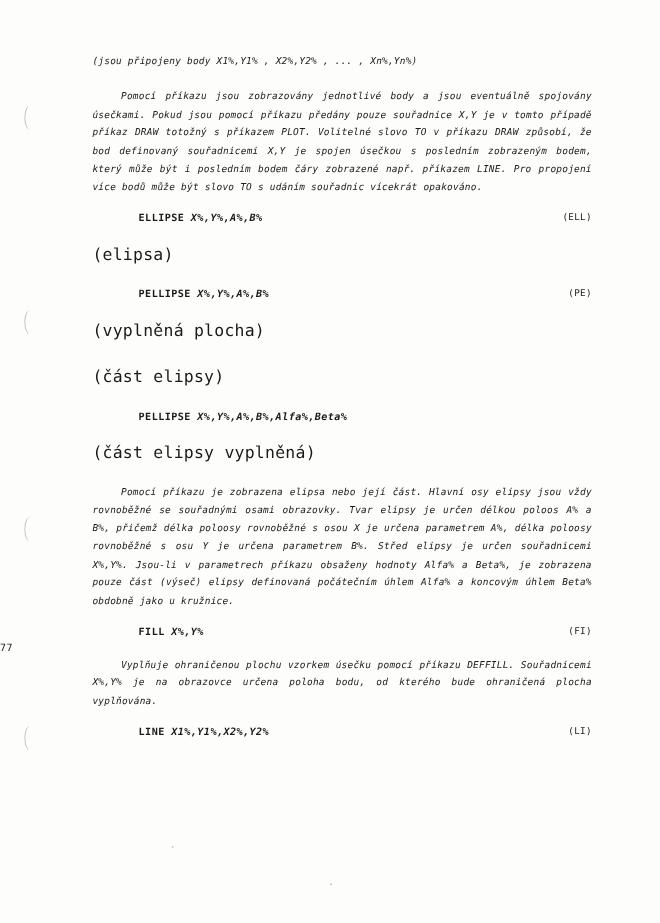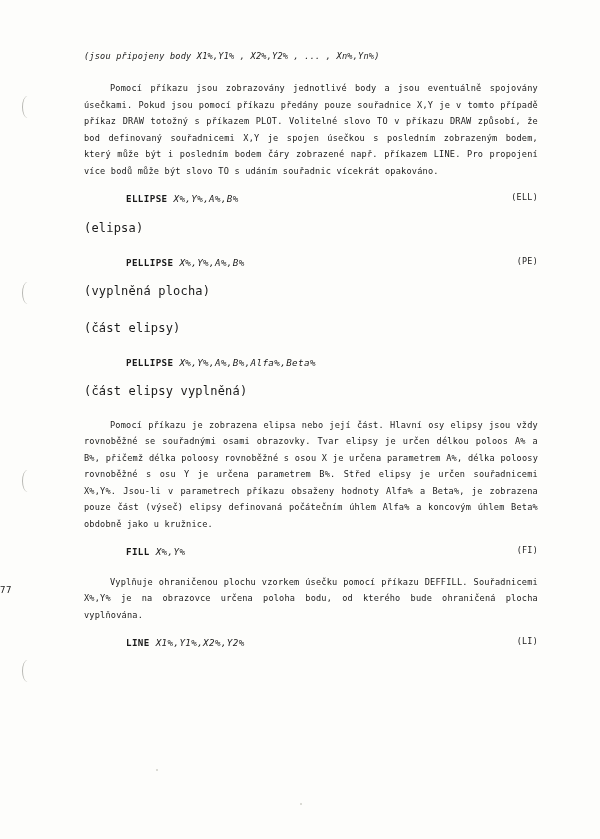--- a/index.html
+++ b/index.html
@@ -26,50 +26,51 @@
   .blk {
     font-size: 8.6px;
     line-height: 1.92;
     text-align: justify;
     letter-spacing: 0.2px;
     margin: 0 0 0 0;
   }
   .para {
     text-indent: 26px;
     margin-bottom: 11px;
+    font-style: italic;
   }
   .cmdline {
     position: relative;
     font-size: 9.2px;
     line-height: 1.9;
     margin: 11px 0 0 0;
     padding-left: 42px;
     font-weight: bold;
     font-style: italic;
     letter-spacing: 0.4px;
   }
   .cmdline .cmdname {
     font-weight: bold;
     font-style: normal;
   }
   .cmdline .code {
-    font-weight: normal;
+    font-weight: bold;
     font-style: italic;
   }
   .tagright {
     position: absolute;
     right: 0;
     top: 0;
     font-weight: normal;
     font-style: normal;
     font-size: 8.4px;
     letter-spacing: 0.3px;
   }
   .capt {
-    font-size: 12px;
+    font-size: 15px;
     line-height: 1.9;
     margin: 9px 0 0 0;
     letter-spacing: 0.2px;
   }
   .gapafter {
     margin-bottom: 14px;
   }
   .headline {
     font-size: 8.6px;
     line-height: 1.9;

